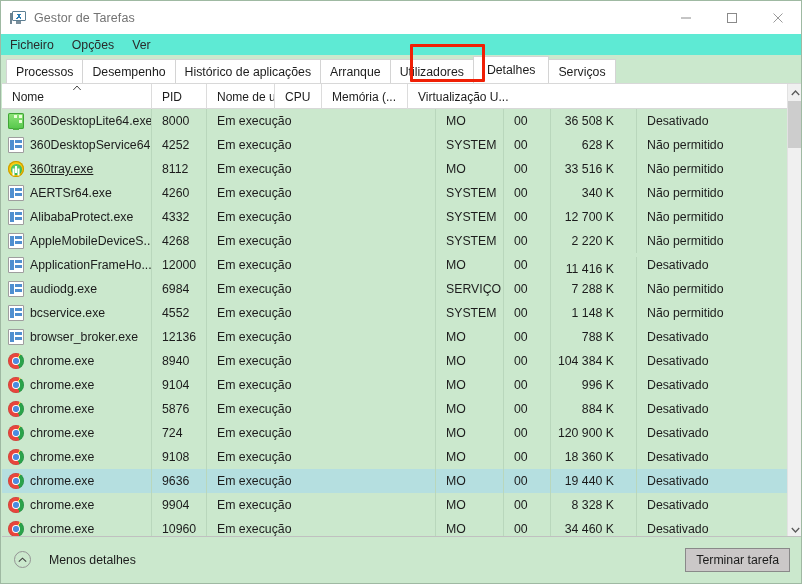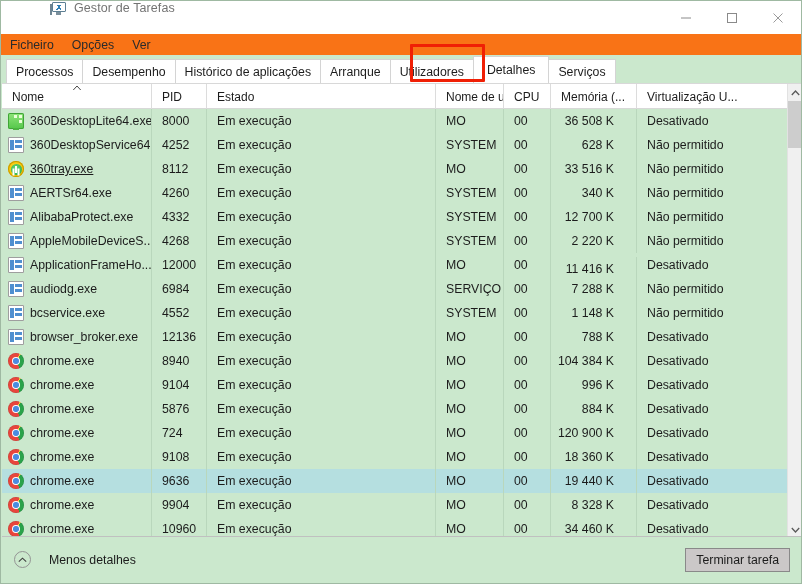--- a/index.html
+++ b/index.html
@@ -22,26 +22,25 @@
 
   
   #titlebar {
     position: absolute; left: 0; top: 0;
     width: 800px; height: 33px;
     background: #ffffff;
     display: flex;
     align-items: center;
   }
   #title-left {
-    display: flex; align-items: flex-start;
+    display: flex; align-items: center;
     padding-left: 9px;
     gap: 7px;
     flex: 1;
     height: 100%;
-    margin-left: 40px;
   }
   #app-icon {
     width: 17px; height: 16px;
     position: relative;
     flex: none;
   }
   #app-icon .mon {
     position: absolute; left: 2px; top: 1px;
     width: 14px; height: 10px;
     background: #ffffff;
@@ -80,21 +79,21 @@
     border: none; padding: 0;
     cursor: default;
     flex: none;
   }
   .winbtn svg { display: block; }
 
   
   #menubar {
     position: absolute; left: 0; top: 33px;
     width: 800px; height: 21px;
-    background: #f97316;
+    background: #5eead4;
     display: flex;
     align-items: center;
     padding-left: 9px;
     gap: 18px;
   }
   .menuitem {
     font-size: 12.3px;
     color: #2b2b2b;
     white-space: nowrap;
     cursor: default;
@@ -403,21 +402,20 @@
   <div id="table-area">
 
     <div id="thead">
       <div class="th" style="width:150px">
         <span>Nome</span>
         <svg class="sort-caret" viewBox="0 0 9 6">
           <polyline points="0.8,5 4.5,1 8.2,5" fill="none" stroke="#4a4a4a" stroke-width="1"></polyline>
         </svg>
       </div>
       <div class="th" style="width:55px">PID</div>
-      <div class="th" style="width:229px">Estado</div>
       <div class="th" style="width:68px">Nome de u...</div>
       <div class="th" style="width:47px">CPU</div>
       <div class="th" style="width:86px">Memória (...</div>
       <div class="th" style="width:150px;border-right:none">Virtualização U...</div>
     </div>
 
     <div id="tbody">
         <div class="row">
           <div class="cell name" style="width: 150px;">
             <span class="picon ic-green-monitor"></span>

